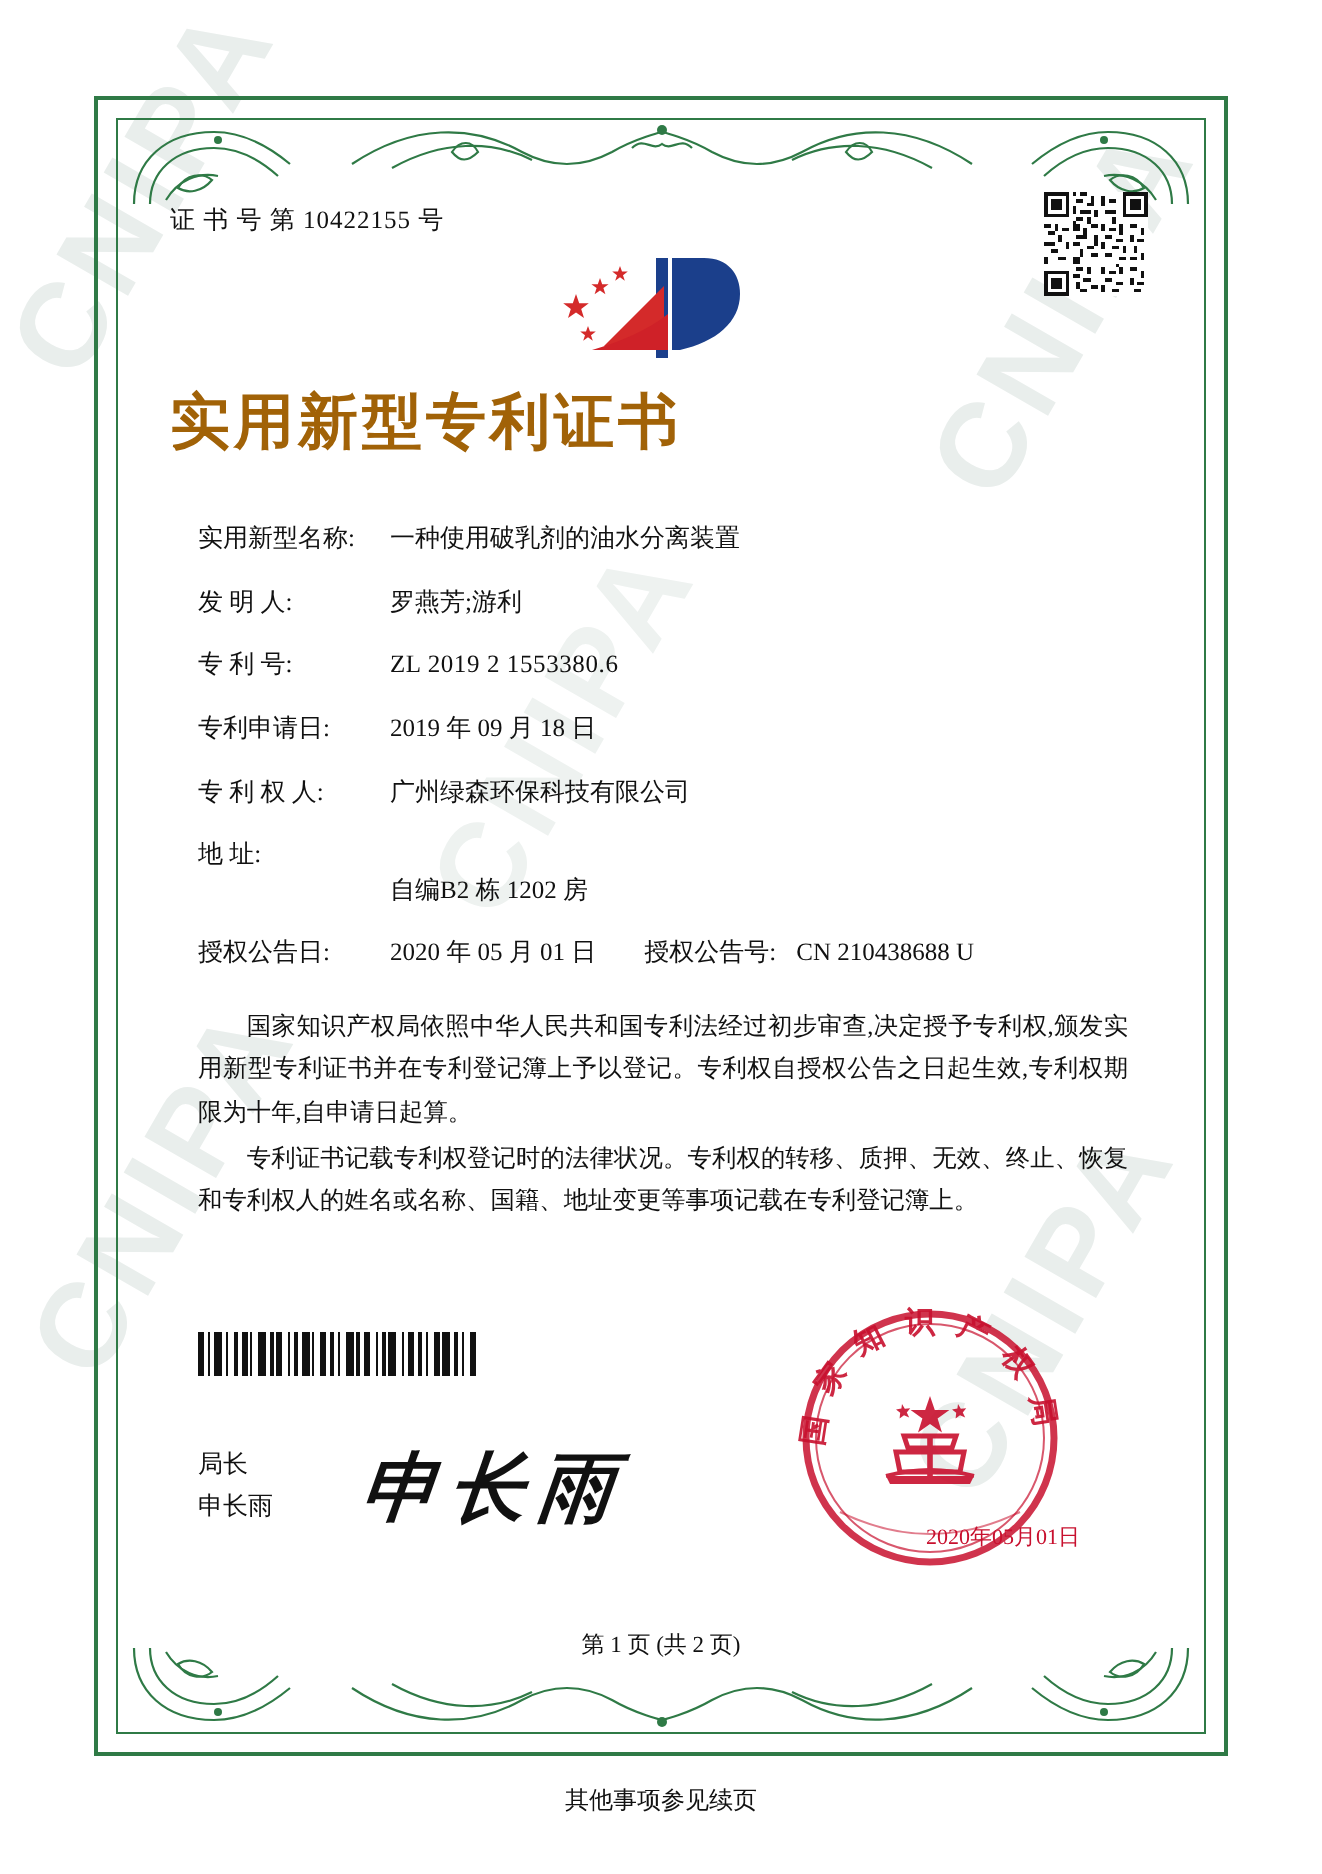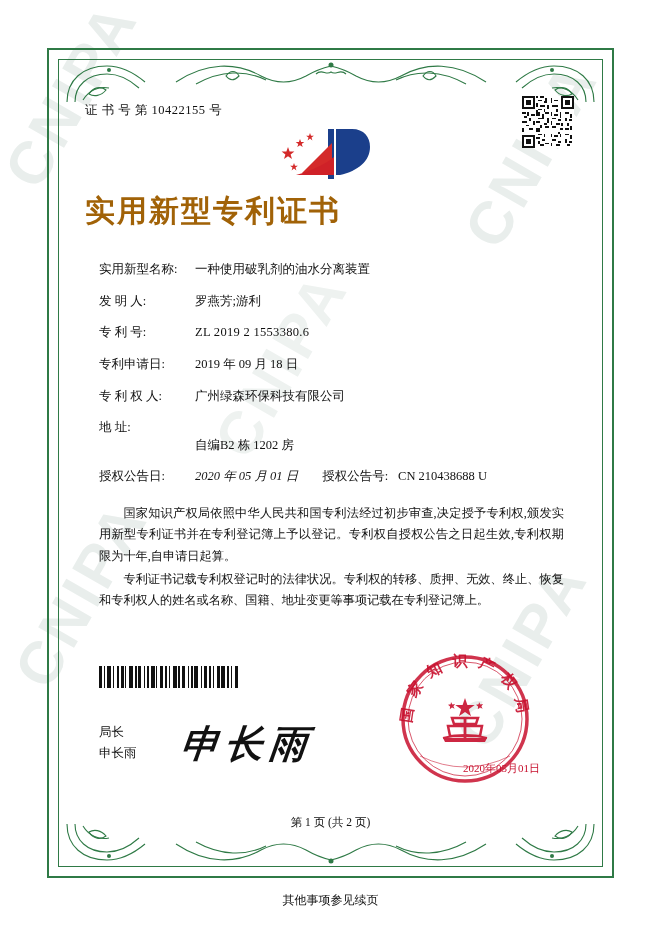--- a/index.html
+++ b/index.html
@@ -473,21 +473,21 @@
         <span class="value">广州绿森环保科技有限公司</span>
       </div>
 
       <div class="row" style="margin-bottom:2px;">
         <span class="label">地 址:</span>
       </div>
       <div class="sub-line" style="margin-top:2px;">自编B2 栋 1202 房</div>
 
       <div class="row two-col">
         <span class="label">授权公告日:</span>
-        <span class="value" style="flex:0 0 auto;font-style:italic;">2020 年 05 月 01 日</span>
+        <span class="value" style="flex:0 0 auto;">2020 年 05 月 01 日</span>
         <span class="value2">授权公告号:</span>
         <span class="value2" style="margin-left:10px;">CN 210438688 U</span>
       </div>
     </div>
 
     <div class="para">
       <p>国家知识产权局依照中华人民共和国专利法经过初步审查,决定授予专利权,颁发实用新型专利证书并在专利登记簿上予以登记。专利权自授权公告之日起生效,专利权期限为十年,自申请日起算。</p>
       <p>专利证书记载专利权登记时的法律状况。专利权的转移、质押、无效、终止、恢复和专利权人的姓名或名称、国籍、地址变更等事项记载在专利登记簿上。</p>
     </div>
 

